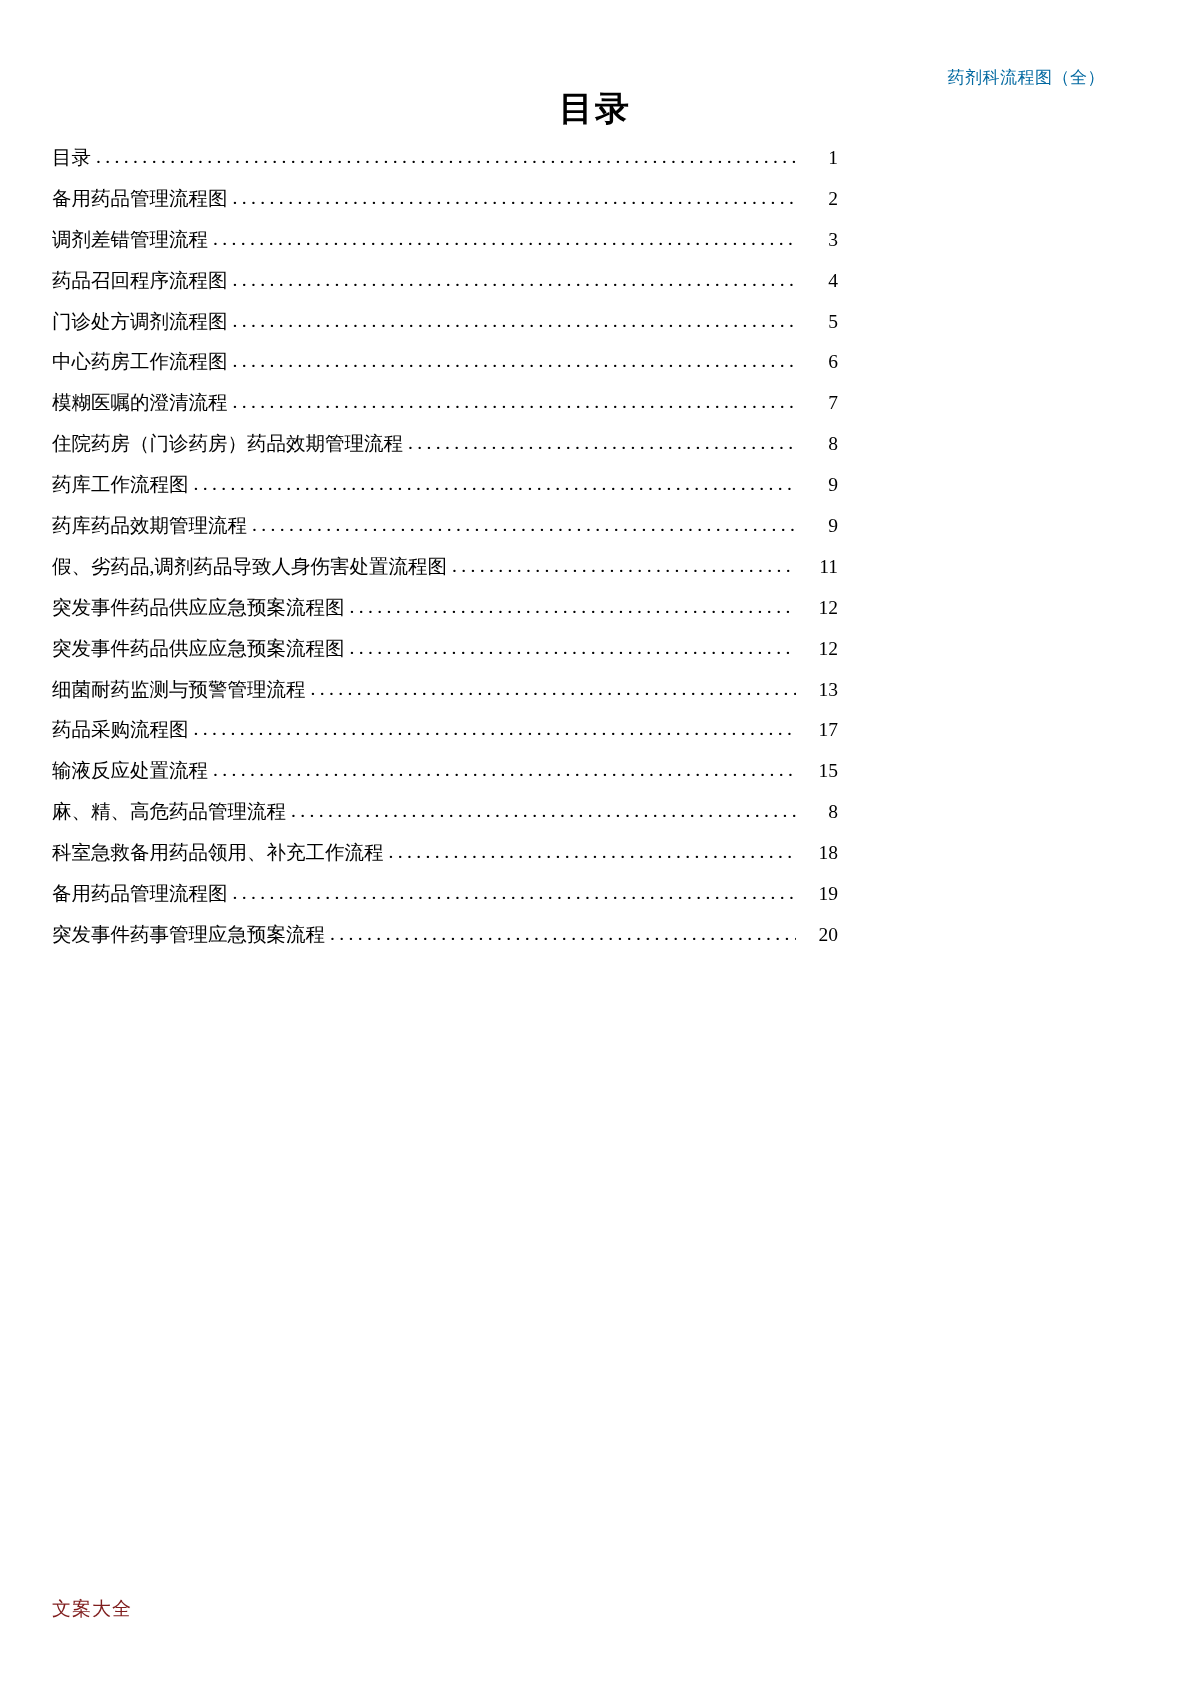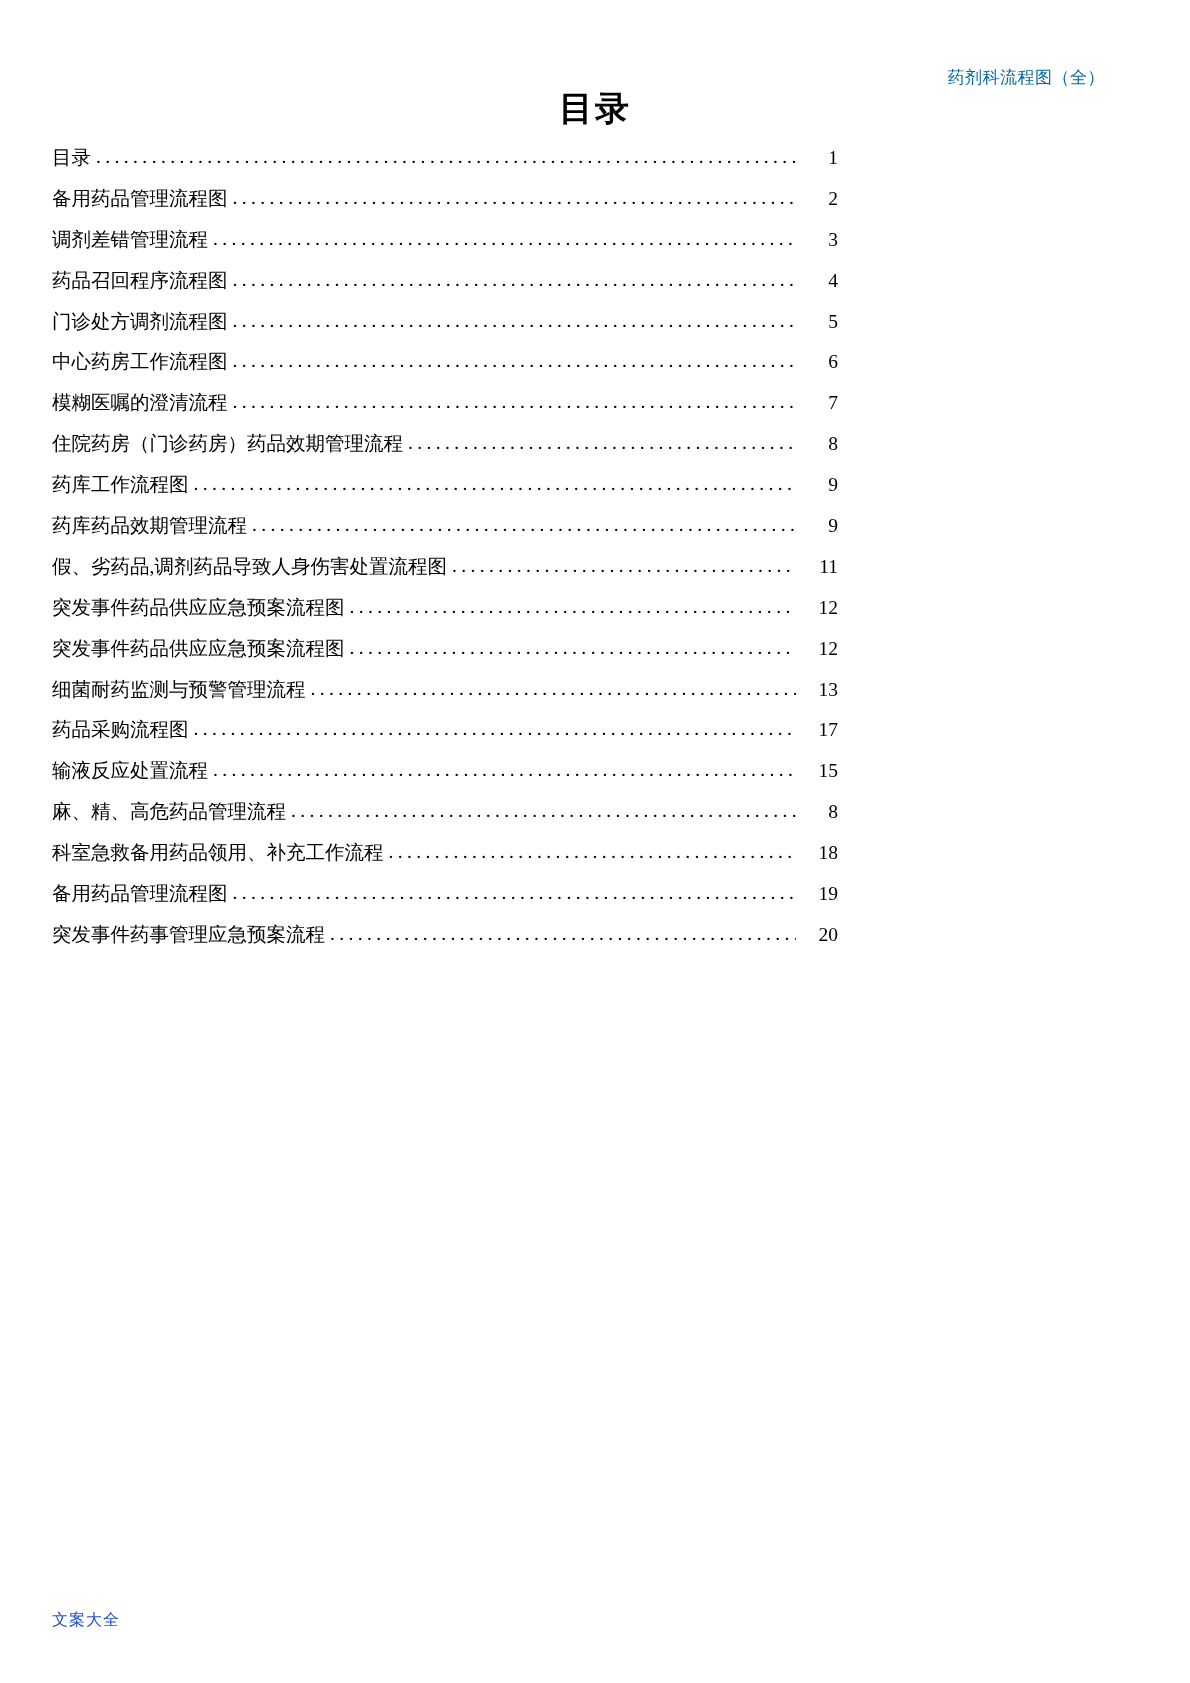--- a/index.html
+++ b/index.html
@@ -74,23 +74,23 @@
   .toc-page {
     flex: 0 0 auto;
     width: 34px;
     text-align: right;
     padding-left: 6px;
     font-size: 19.5px;
   }
   .footer-left {
     position: absolute;
     left: 52px;
-    bottom: 52px;
-    font-size: 16px;
-    color: #1d4ed8;
+    bottom: 61px;
+    font-size: 19px;
+    color: #7f1d1d;
     letter-spacing: 1px;
   }
 </style>
 </head>
 <body>
 
 <div class="page">
 
   <div class="header-right">药剂科流程图（全）</div>
 

